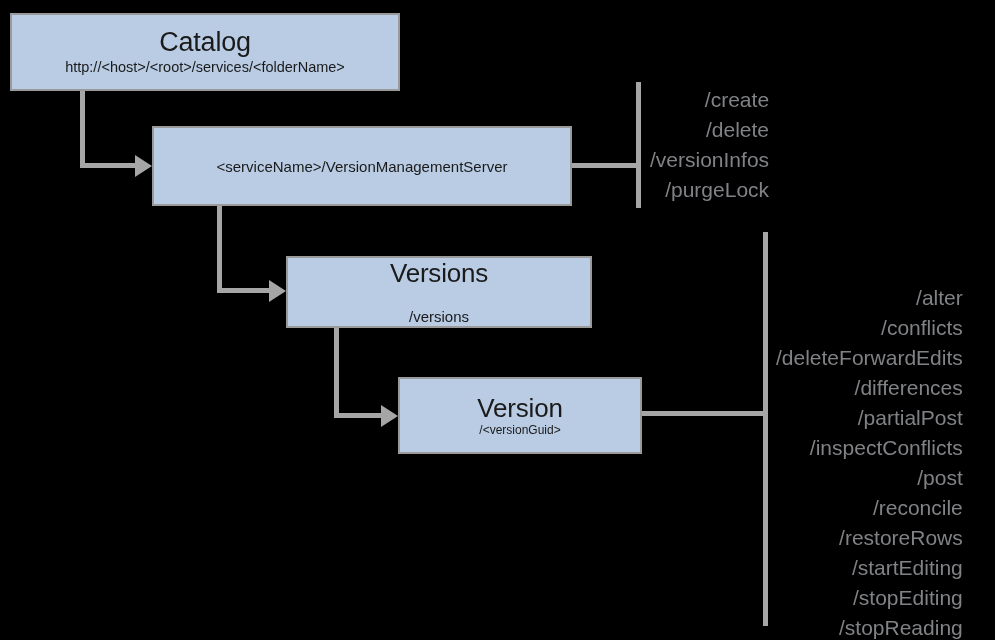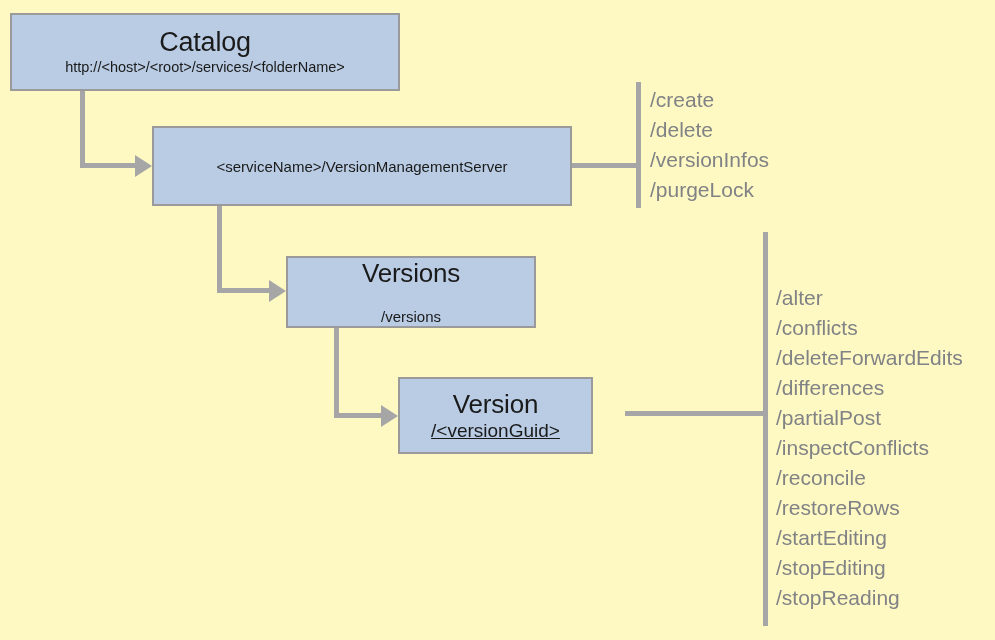--- a/index.html
+++ b/index.html
@@ -7,21 +7,21 @@
     padding: 0;
     background: #ffffff;
   }
   body {
     font-family: "Liberation Sans", sans-serif;
   }
   #canvas {
     position: relative;
     width: 995px;
     height: 640px;
-    background: #fef9c3;
+    background: #000000;
     overflow: hidden;
   }
   
   .node {
     position: absolute;
     box-sizing: border-box;
     background: #b9cce4;
     border: 2px solid #9a9a9a;
     display: flex;
     flex-direction: column;
@@ -44,27 +44,27 @@
     white-space: nowrap;
   }
   #node-catalog       { left: 10px;  top: 13px;  width: 390px; height: 78px; }
   #node-catalog .title{ font-size: 27px; }
   #node-catalog .sub  { font-size: 14.5px; margin-top: 2px; }
 
   #node-vms           { left: 152px; top: 126px; width: 420px; height: 80px; }
   #node-vms .title    { font-size: 27px; }
   #node-vms .sub      { font-size: 15px; }
 
-  #node-versions      { left: 286px; top: 256px; width: 250px; height: 72px; gap: 19px; }
+  #node-versions      { left: 286px; top: 256px; width: 306px; height: 72px; gap: 19px; }
   #node-versions .title { font-size: 26px; }
   #node-versions .sub   { font-size: 15px; text-align: center; }
 
-  #node-version       { left: 398px; top: 377px; width: 195px; height: 77px; }
+  #node-version       { left: 398px; top: 377px; width: 244px; height: 77px; }
   #node-version .title{ font-size: 26px; }
-  #node-version .sub  { font-size: 19px; text-decoration: underline; }
+  #node-version .sub  { font-size: 12px; }
 
   
   .seg {
     position: absolute;
     background: #a6a6a6;
   }
   .seg-v { width: 5px; }
   .seg-h { height: 5px; }
 
   .arrow {
@@ -79,21 +79,21 @@
   
   .oplist {
     position: absolute;
     color: #808285;
     font-size: 21px;
     line-height: 30px;
     white-space: nowrap;
   }
   #ops-vms      { left: 650px; top: 85px; }
   #ops-version  { left: 776px; top: 235px; margin-top: 48px; }
-  .oplist .op { display: block; }
+  .oplist .op { display: block; text-align: right; }
 
   .railbar { position: absolute; width: 5px; background: #a6a6a6; }
   #rail-vms     { left: 636px; top: 82px;  height: 126px; }
   #rail-version { left: 763px; top: 232px; height: 394px; }
 </style>
 </head>
 <body>
 
 <div id="canvas">
 
@@ -141,20 +141,21 @@
       <span class="op">/purgeLock</span>
     </div>
 
   <div class="oplist" id="ops-version">
       <span class="op">/alter</span>
       <span class="op">/conflicts</span>
       <span class="op">/deleteForwardEdits</span>
       <span class="op">/differences</span>
       <span class="op">/partialPost</span>
       <span class="op">/inspectConflicts</span>
+      <span class="op">/post</span>
       <span class="op">/reconcile</span>
       <span class="op">/restoreRows</span>
       <span class="op">/startEditing</span>
       <span class="op">/stopEditing</span>
       <span class="op">/stopReading</span>
     </div>
 
 </div>
 
 </body></html>

